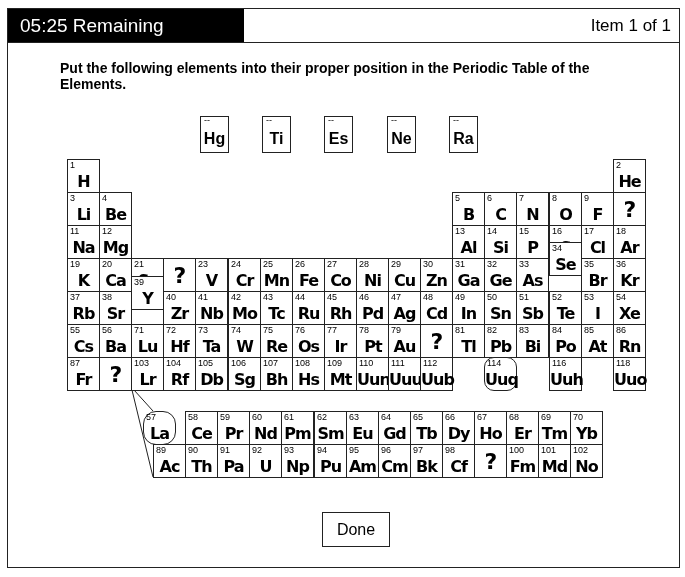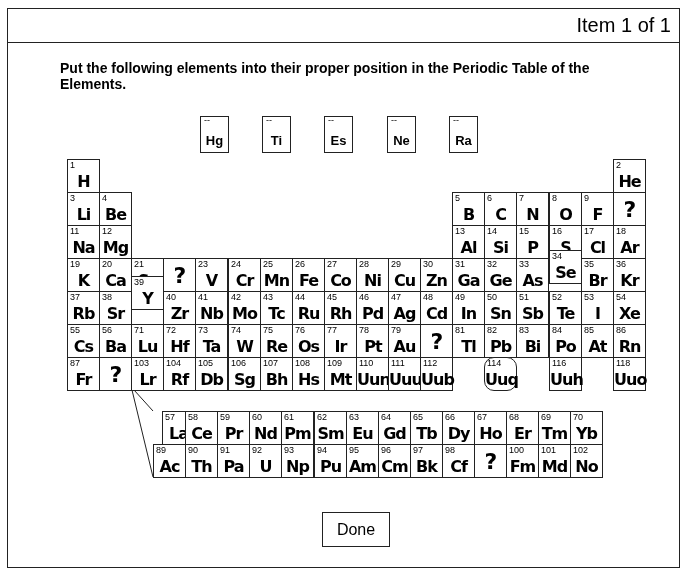--- a/index.html
+++ b/index.html
@@ -1,36 +1,37 @@
 <!DOCTYPE html>
 <html><head>
 <meta charset="utf-8">
 <style>
   html,body{margin:0;padding:0;background:#fff;}
   body{width:685px;height:577px;position:relative;overflow:hidden;font-family:"Liberation Sans",sans-serif;color:#000;}
   .frame{position:absolute;left:7px;top:8px;width:673px;height:560px;border:1.5px solid #222;box-sizing:border-box;}
   .hdr{position:absolute;left:0;top:0;right:0;height:33px;border-bottom:1.5px solid #222;}
   .timer{position:absolute;left:0;top:0;width:236px;height:33px;background:#000;color:#fff;font-size:19px;line-height:33px;padding-left:12px;box-sizing:border-box;}
-  .item{position:absolute;right:8px;top:0;height:33px;line-height:33px;font-size:20px;}
+  .item{position:absolute;right:8px;top:0;height:33px;line-height:33px;font-size:17px;}
   .prompt{position:absolute;left:60px;top:60px;width:540px;font-weight:bold;font-size:14px;line-height:16px;}
   .src{position:absolute;top:116px;width:29px;height:37px;border:1.5px solid #222;box-sizing:border-box;}
   .src .n{position:absolute;left:3px;top:-2px;font-size:9px;}
-  .src .s{position:absolute;left:0;right:0;bottom:4px;text-align:center;font-weight:bold;font-size:13px;}
+  .src .s{position:absolute;left:0;right:0;bottom:4px;text-align:center;font-weight:bold;font-size:16px;}
   .cell{position:absolute;width:33px;height:34px;border:1px solid #222;box-sizing:border-box;background:#fff;}
   .cell .n{position:absolute;left:2px;top:0;font-size:9px;line-height:10px;}
   .cell .s{position:absolute;left:0;right:0;bottom:1px;text-align:center;font-weight:bold;font-size:16px;letter-spacing:-1px;font-family:"DejaVu Sans",sans-serif;}
   .cell.q .s{font-size:22px;bottom:3px;}
   .connector{position:absolute;left:0;top:0;}
   .done{position:absolute;left:322px;top:512px;width:68px;height:35px;border:1.5px solid #222;box-sizing:border-box;background:#fff;font-size:16px;text-align:center;line-height:32px;cursor:pointer;font-family:"Liberation Sans",sans-serif;}
 </style>
 </head>
 <body>
 
 <div class="frame">
   <div class="hdr">
+    <div class="timer">05:25 Remaining</div>
     <div class="item">Item 1 of 1</div>
   </div>
 </div>
 
 <div class="prompt">Put the following elements into their proper position in the Periodic Table of the Elements.</div>
 
 <div id="sources">
     <div class="src" style="left: 200px;">
       <span class="n">--</span>
       <span class="s">Hg</span>
@@ -178,21 +179,21 @@
       <span class="s">Ga</span>
     </div>
     <div class="cell" style="left: 484px; top: 258px;">
       <span class="n">32</span>
       <span class="s">Ge</span>
     </div>
     <div class="cell" style="left: 516px; top: 258px;">
       <span class="n">33</span>
       <span class="s">As</span>
     </div>
-    <div class="cell" style="left: 549px; top: 250px; padding-left: 6px;">
+    <div class="cell" style="left: 549px; top: 242px; padding-left: 6px;">
       <span class="n">34</span>
       <span class="s">Se</span>
     </div>
     <div class="cell" style="left: 581px; top: 258px;">
       <span class="n">35</span>
       <span class="s">Br</span>
     </div>
     <div class="cell" style="left: 613px; top: 258px;">
       <span class="n">36</span>
       <span class="s">Kr</span>
@@ -394,21 +395,21 @@
       <span class="s">Uuq</span>
     </div>
     <div class="cell" style="left: 549px; top: 357px;">
       <span class="n">116</span>
       <span class="s">Uuh</span>
     </div>
     <div class="cell" style="left: 613px; top: 357px;">
       <span class="n">118</span>
       <span class="s">Uuo</span>
     </div>
-    <div class="cell" style="left: 162px; top: 411px;">
+    <div class="cell" style="left: 143px; top: 411px; border-radius: 13px;">
       <span class="n">57</span>
       <span class="s">La</span>
     </div>
     <div class="cell" style="left: 185px; top: 411px;">
       <span class="n">58</span>
       <span class="s">Ce</span>
     </div>
     <div class="cell" style="left: 217px; top: 411px;">
       <span class="n">59</span>
       <span class="s">Pr</span>

